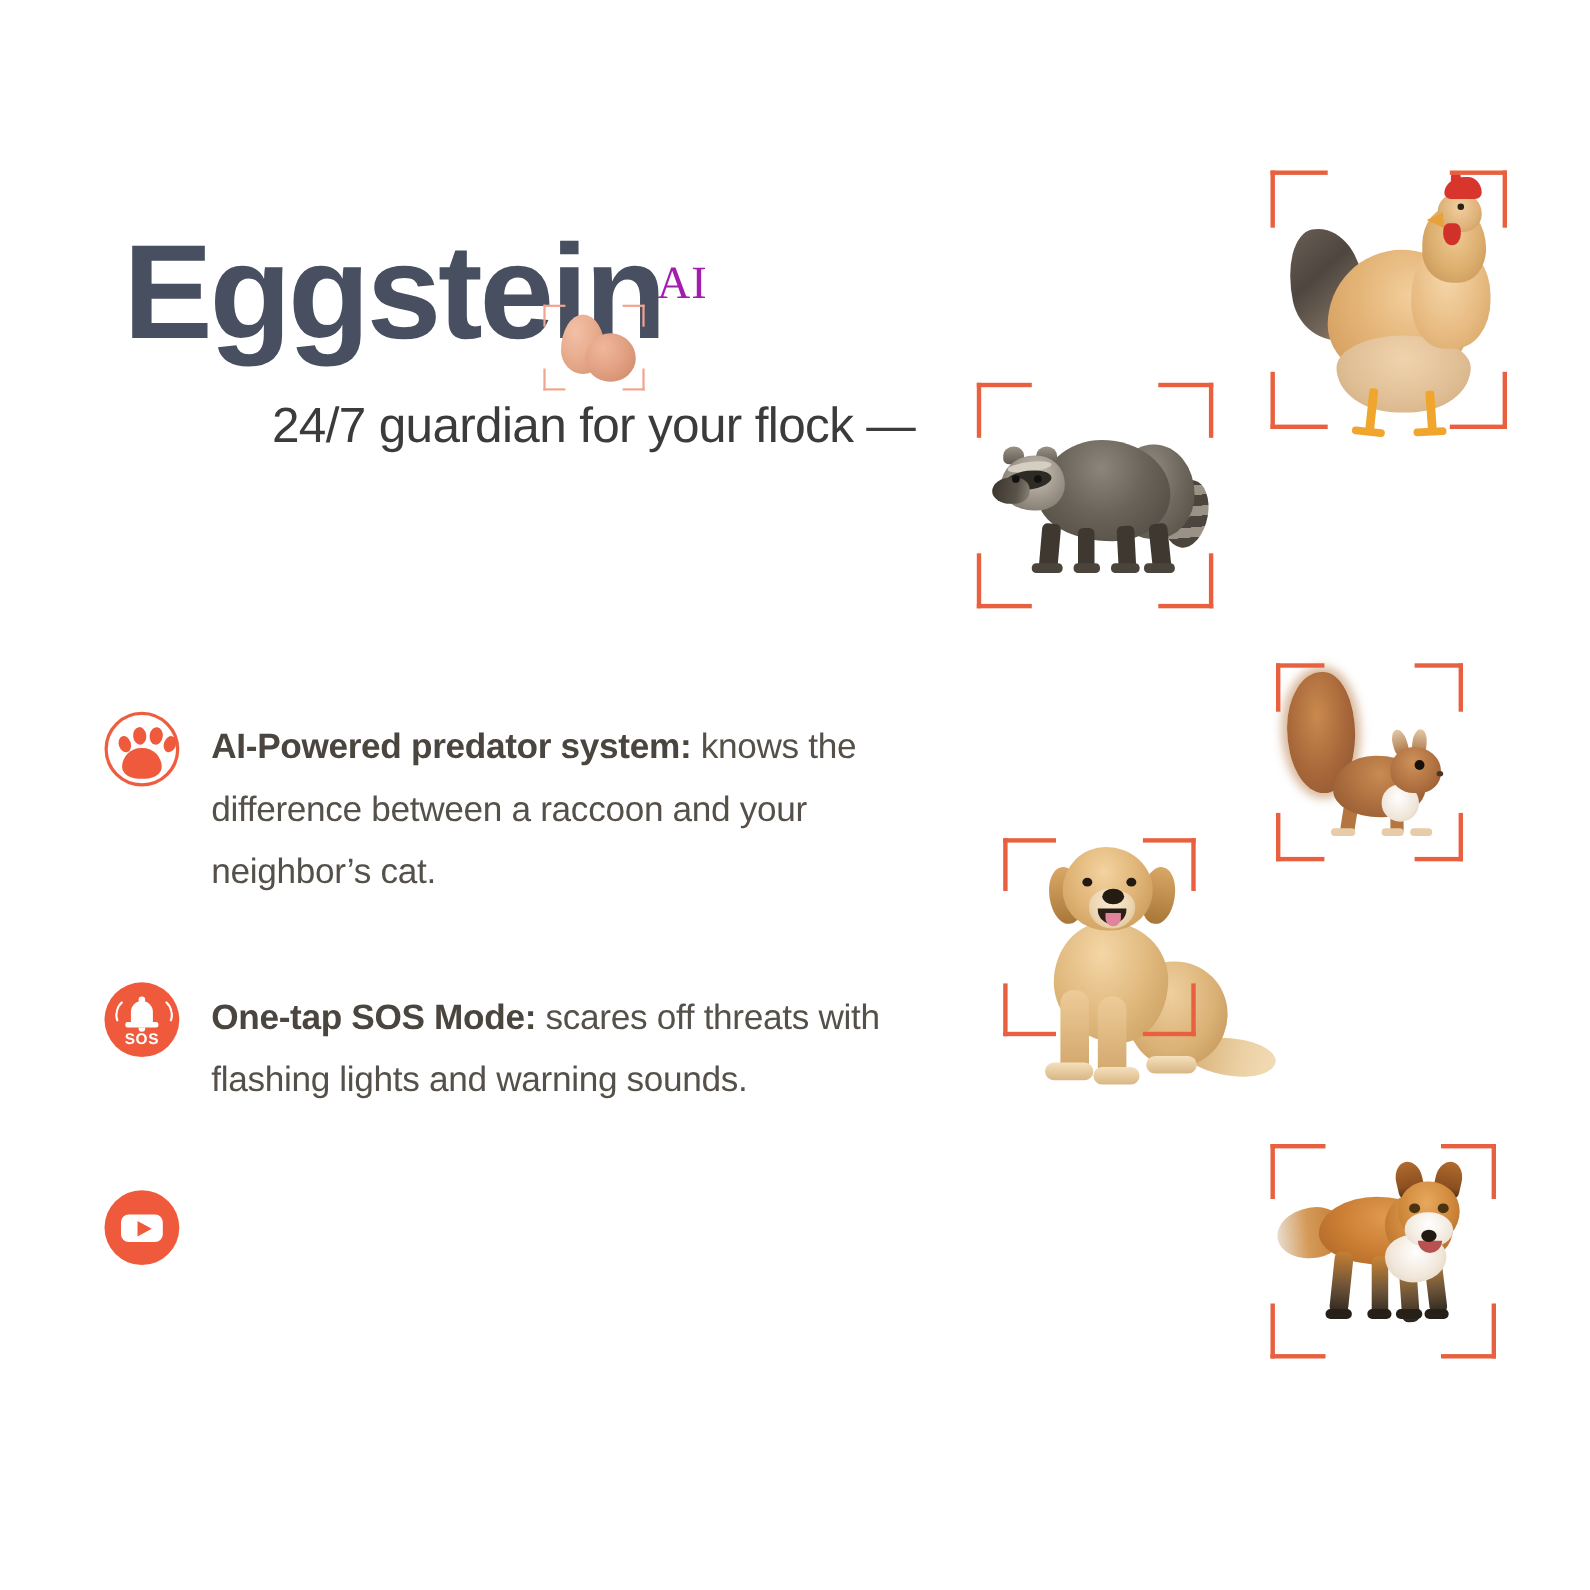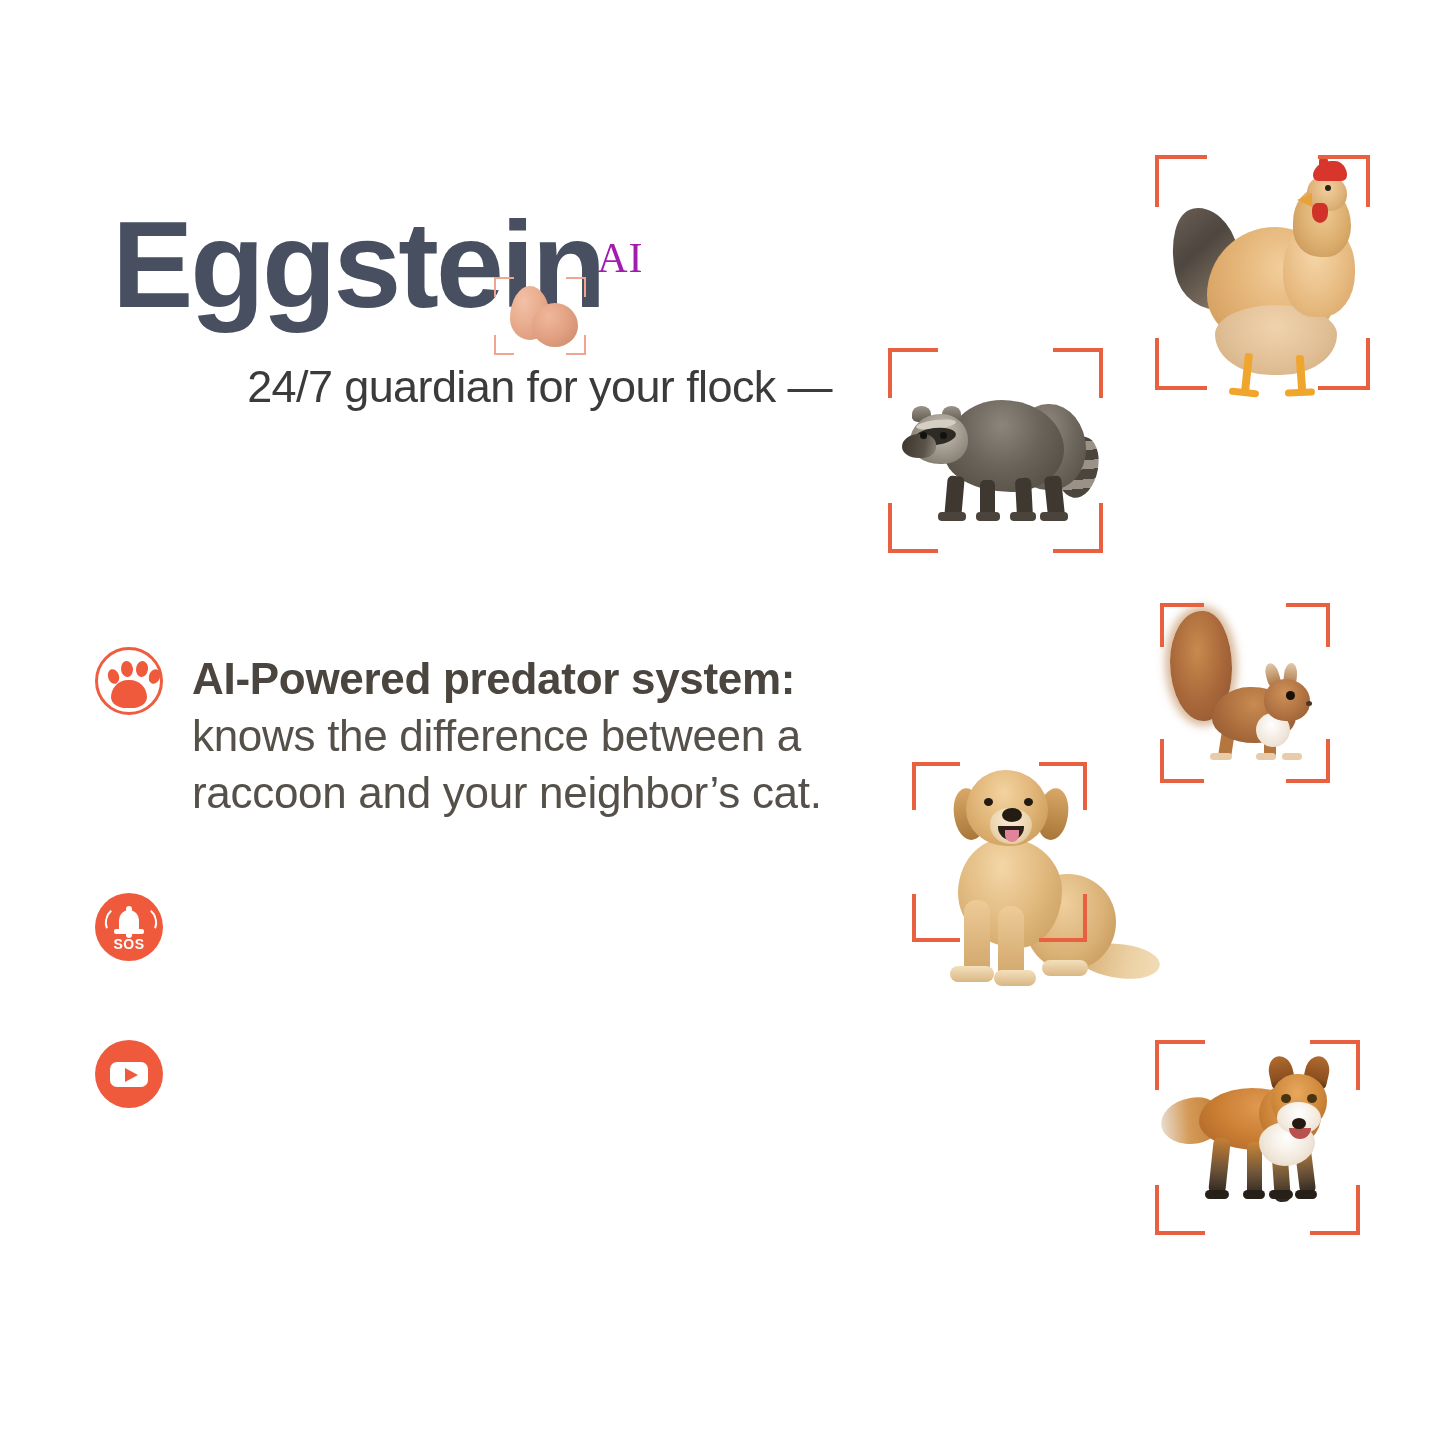--- a/index.html
+++ b/index.html
@@ -72,21 +72,21 @@
   .tag-l2{color:#EE5D3F;}
 
   
   .features{position:absolute;left:88px;top:640px;width:760px;}
   .feature{position:relative;display:flex;align-items:flex-start;margin-bottom:65px;}
   .feature:last-child{margin-bottom:0;}
   .ficon{flex:0 0 auto;width:82px;height:82px;position:relative;margin-right:22px;}
   .ftext{
     flex:1 1 auto;
     padding-top:10px;
-    font-size:44px;
+    font-size:32px;
     line-height:57px;
     color:#55514A;
     letter-spacing:-0.3px;
     max-width:640px;
   }
   .ftext b{font-weight:700;color:#4A453E;}
 
   
   .ic-circle-outline{
     position:absolute;left:7px;top:7px;width:68px;height:68px;
@@ -475,20 +475,21 @@
           <div class="bell">
             <span class="wv wvL"></span>
             <span class="wv wvR"></span>
             <span class="knob"></span>
             <span class="body"></span>
             <span class="lip"></span>
             <span class="clap"></span>
             <span class="sos">SOS</span>
           </div>
         </div>
+        <div class="ftext"><b>One-tap SOS Mode:</b><span> scares off threats with flashing lights and warning sounds.</span></div>
       </div>
 
       <div class="feature">
         <div class="ficon">
           <div class="ic-circle-fill"></div>
           <div class="vid">
             <span class="screen"></span>
             <span class="play"></span>
           </div>
         </div>

